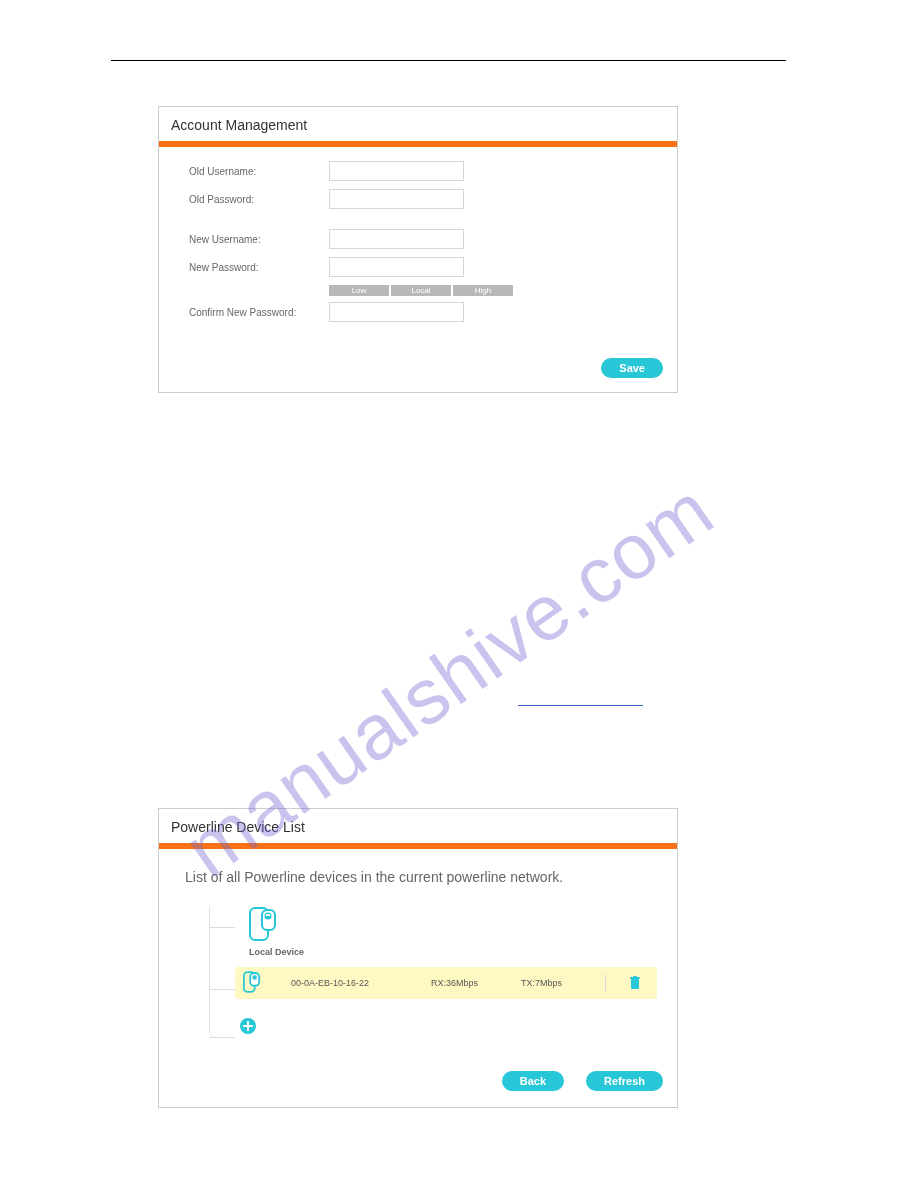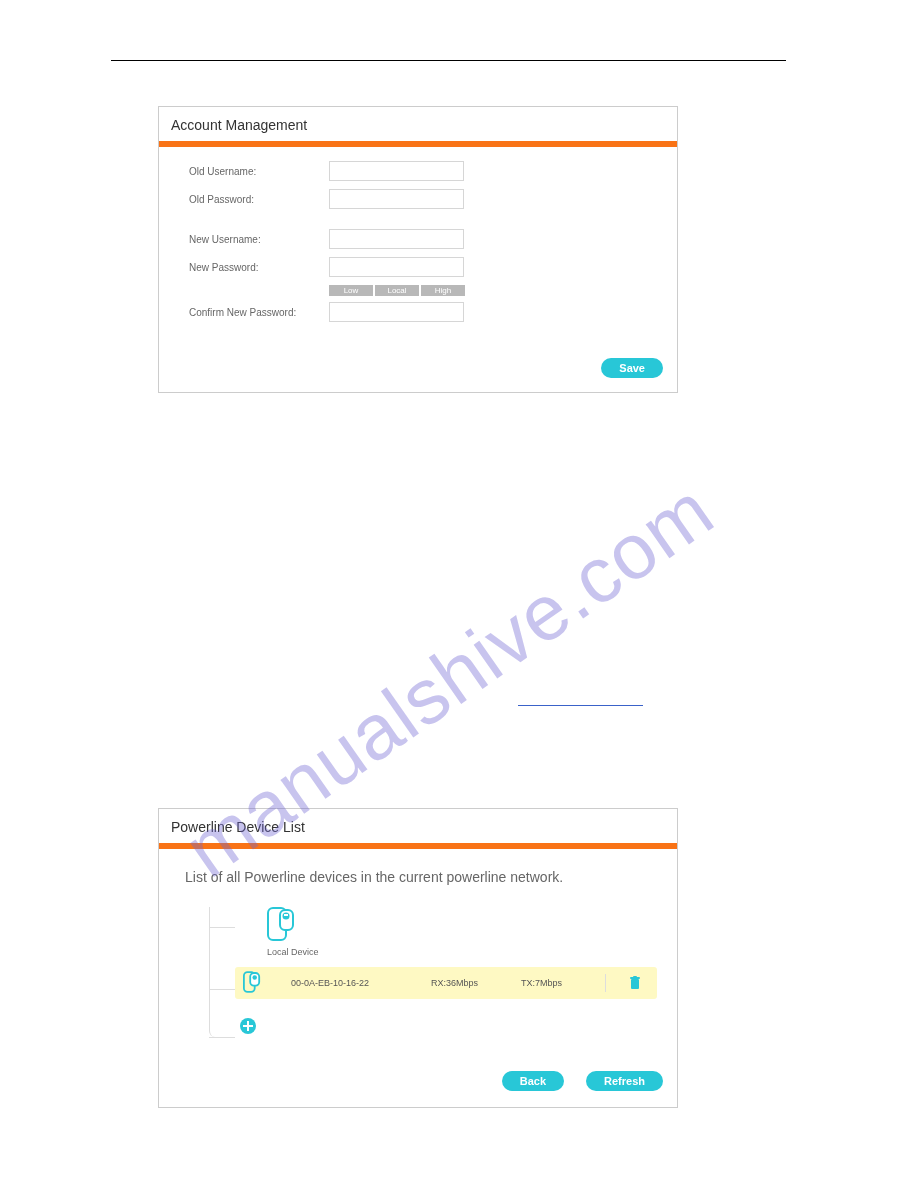--- a/index.html
+++ b/index.html
@@ -56,21 +56,21 @@
     display: flex;
     margin-left: 140px;
     margin-bottom: 6px;
     gap: 2px;
   }
   .strength-seg {
     background: #b8b8b8;
     color: #fff;
     font-size: 8px;
     text-align: center;
-    width: 44px;
+    width: 60px;
     padding: 1px 8px;
   }
   .panel-footer {
     display: flex;
     justify-content: flex-end;
     padding: 10px 14px 14px 14px;
   }
   .btn {
     background: #28c7d7;
     color: #fff;
@@ -110,22 +110,23 @@
     top: 0px;
     width: 14px;
     height: 130px;
     border-left: 1px solid #ddd;
     border-bottom-left-radius: 6px;
   }
   .tree-branch1 { position:absolute; left:20px; top:20px; width:26px; border-top:1px solid #ddd; }
   .tree-branch2 { position:absolute; left:20px; top:82px; width:26px; border-top:1px solid #ddd; }
   .tree-branch3 { position:absolute; left:20px; top:130px; width:26px; border-top:1px solid #ddd; }
   .local-device {
-    margin-left: 78px;
+    margin-left: 60px;
     margin-bottom: 10px;
+    font-weight: bold;
   }
   .device-icon-big {
     width: 28px;
     height: 34px;
     display: inline-block;
   }
   .device-label-sm {
     font-size: 9px;
     color: #666;
     margin-top: 4px;

